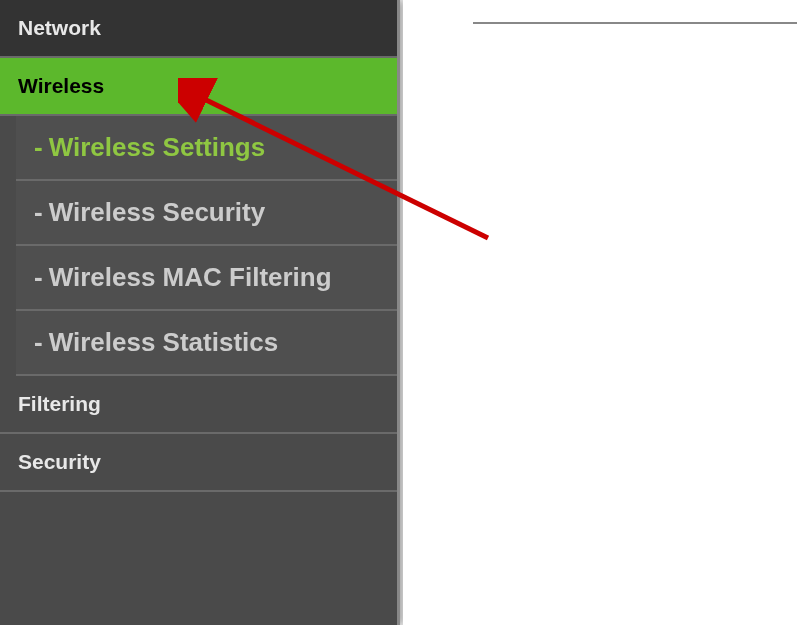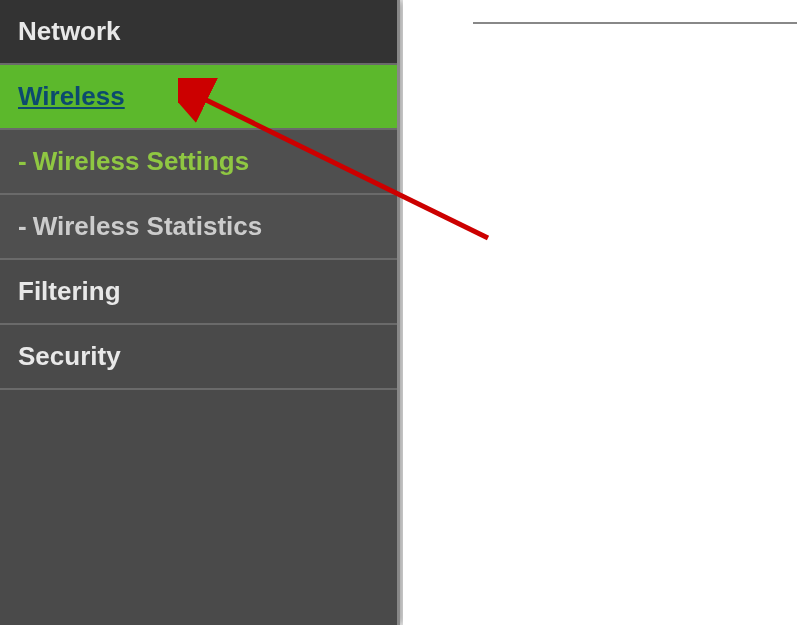--- a/index.html
+++ b/index.html
@@ -20,43 +20,43 @@
       background: #4a4a4a;
       position: absolute;
       left: 0;
       top: 0;
       bottom: 0;
       border-right: 3px solid #888;
       box-shadow: 4px 0 8px rgba(0,0,0,0.3);
     }
     .nav-item {
       padding: 16px 18px;
-      font-size: 26px;
+      font-size: 21px;
       font-weight: bold;
       color: #e8e8e8;
       border-bottom: 2px solid #6a6a6a;
       cursor: pointer;
       background: #4a4a4a;
     }
     .nav-item.dark {
       background: #333333;
     }
     .nav-item.active {
       background: #5cb82c;
-      color: #0c4a6e;
-      text-decoration: underline;
+      color: #000000;
     }
     .nav-subitem {
       padding: 16px 18px;
       font-size: 26px;
       font-weight: bold;
       color: #cccccc;
       border-bottom: 2px solid #6a6a6a;
       cursor: pointer;
       background: #4f4f4f;
+      margin-left: 16px;
     }
     .nav-subitem.selected {
       color: #8fc742;
     }
     .sub-prefix {
       margin-right: 6px;
     }
     .content-area {
       position: absolute;
       left: 403px;
@@ -87,20 +87,26 @@
   <div class="nav-item dark">
     <span>Network</span>
   </div>
   <div class="nav-item active">
     <span>Wireless</span>
   </div>
   <div class="nav-subitem selected">
     <span class="sub-prefix">-</span><span>Wireless Settings</span>
   </div>
   <div class="nav-subitem">
+    <span class="sub-prefix">-</span><span>Wireless Security</span>
+  </div>
+  <div class="nav-subitem">
+    <span class="sub-prefix">-</span><span>Wireless MAC Filtering</span>
+  </div>
+  <div class="nav-subitem">
     <span class="sub-prefix">-</span><span>Wireless Statistics</span>
   </div>
   <div class="nav-item">
     <span>Filtering</span>
   </div>
   <div class="nav-item">
     <span>Security</span>
   </div>
 </div>
 

